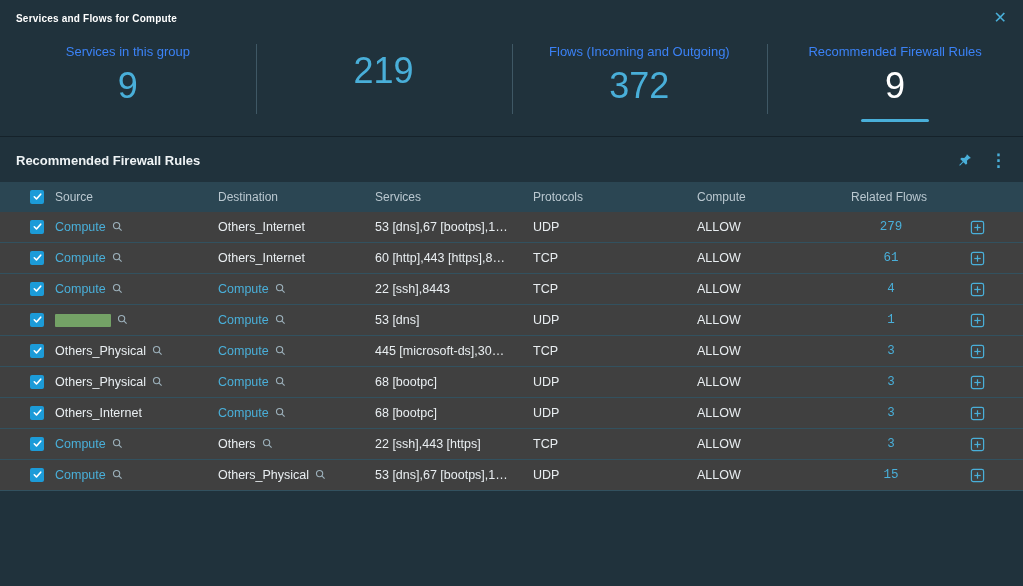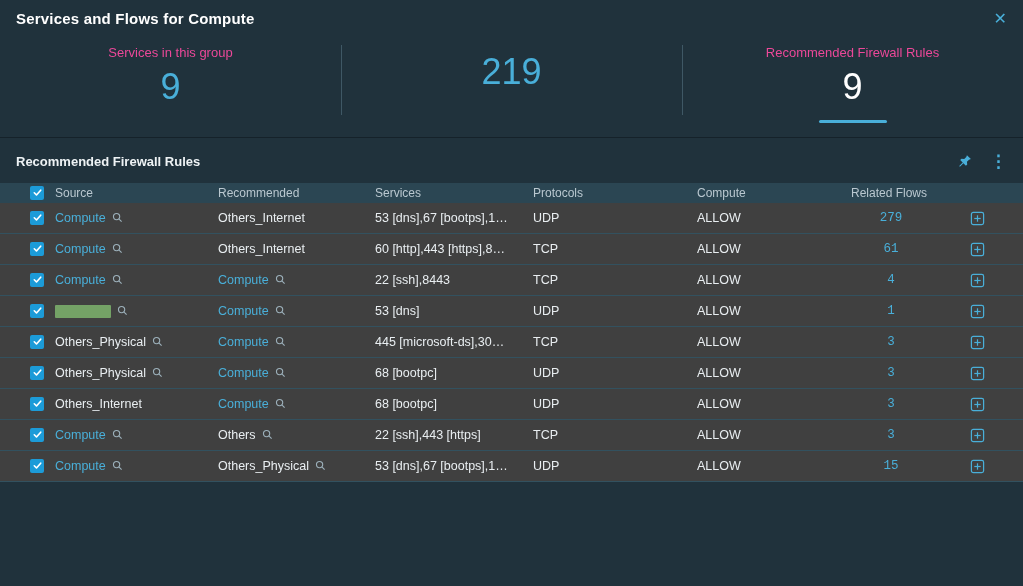--- a/index.html
+++ b/index.html
@@ -10,31 +10,31 @@
     font-family: "Liberation Sans", sans-serif;
     color: #e9eef1;
     overflow: hidden;
   }
 
   
   .header-bar {
     display: flex; justify-content: space-between; align-items: center;
     padding: 10px 16px 2px 16px;
   }
-  .page-title { font-size: 15px; font-weight: 700; color: #ffffff; letter-spacing: .2px; }
+  .page-title { font-size: 10px; font-weight: 700; color: #ffffff; letter-spacing: .2px; }
   .close-btn { color: #49afd9; font-size: 16px; line-height: 1; cursor: pointer; font-weight: 400; }
 
   
   .stats { display: flex; padding-top: 10px; }
   .stat { flex: 1; text-align: center; position: relative; padding-top: 6px; }
   .stat + .stat::before {
     content: ""; position: absolute; left: 0; top: 6px; height: 70px; width: 1px;
     background: #3f5865;
   }
-  .stat-label { font-size: 13px; color: #ec4899; }
+  .stat-label { font-size: 13px; color: #3b82f6; }
   .stat-value { font-size: 36px; font-weight: 300; color: #49afd9; margin-top: 6px; line-height: 1.15; }
   .stat.selected .stat-value { color: #ffffff; }
   .stat-underline { display: none; width: 68px; height: 3px; background: #49afd9; margin: 13px auto 0; border-radius: 2px; }
   .stat.selected .stat-underline { display: block; }
 
   .main-divider { height: 1px; background: #15222a; margin-top: 14px; }
 
   
   .section-header {
     display: flex; justify-content: space-between; align-items: center;
@@ -45,21 +45,21 @@
   .pin-icon { display: inline-flex; cursor: pointer; }
   .kebab-icon { font-size: 17px; font-weight: 700; line-height: 1; cursor: pointer; letter-spacing: 0; }
 
   
   .grid-row {
     display: grid;
     grid-template-columns: 55px 163px 157px 158px 164px 154px 80px 1fr;
     align-items: center;
   }
   .thead {
-    background: #2b4653; height: 20px;
+    background: #2b4653; height: 30px;
     font-size: 12px; color: #bac8d0;
   }
   .tr { height: 31px; border-bottom: 1px solid #32515f; background: #404040; }
   .td, .th { overflow: hidden; white-space: nowrap; text-overflow: ellipsis; padding-right: 14px; font-size: 12.5px; }
   .th { font-size: 12px; }
   .cell-flows { text-align: center; padding-right: 0; font-family: Liberation Mono, monospace; }
   .th-flows { text-align: left; padding-right: 0; }
   .cell-expand { justify-self: end; margin-right: 24px; display: inline-flex; color: #49afd9; cursor: pointer; }
 
   .checkbox {
@@ -86,20 +86,25 @@
 </div>
 
 <div class="stats">
   <div class="stat">
     <div class="stat-label">Services in this group</div>
     <div class="stat-value">9</div>
 
   </div>
   <div class="stat">
     <div class="stat-value">219</div>
+
+  </div>
+  <div class="stat">
+    <div class="stat-label">Flows (Incoming and Outgoing)</div>
+    <div class="stat-value">372</div>
 
   </div>
   <div class="stat selected">
     <div class="stat-label">Recommended Firewall Rules</div>
     <div class="stat-value">9</div>
     <div class="stat-underline"></div>
   </div>
 </div>
 
 <div class="main-divider"></div>
@@ -119,21 +124,21 @@
 <div class="table">
   <div class="grid-row thead">
     <div class="th">
       <span class="checkbox">
         <svg width="11" height="11" viewBox="0 0 12 12">
             <path d="M2.5 6.3l2.4 2.4 4.6-5.2" stroke="#ffffff" stroke-width="1.8" fill="none" stroke-linecap="round" stroke-linejoin="round"></path>
           </svg>
       </span>
     </div>
     <div class="th">Source</div>
-    <div class="th">Recommended</div>
+    <div class="th">Destination</div>
     <div class="th">Services</div>
     <div class="th">Protocols</div>
     <div class="th">Compute</div>
     <div class="th th-flows">Related Flows</div>
     <div class="th"></div>
   </div>
   <div id="table-body">
   <div class="grid-row tr">
     <div class="td">
       <span class="checkbox">

